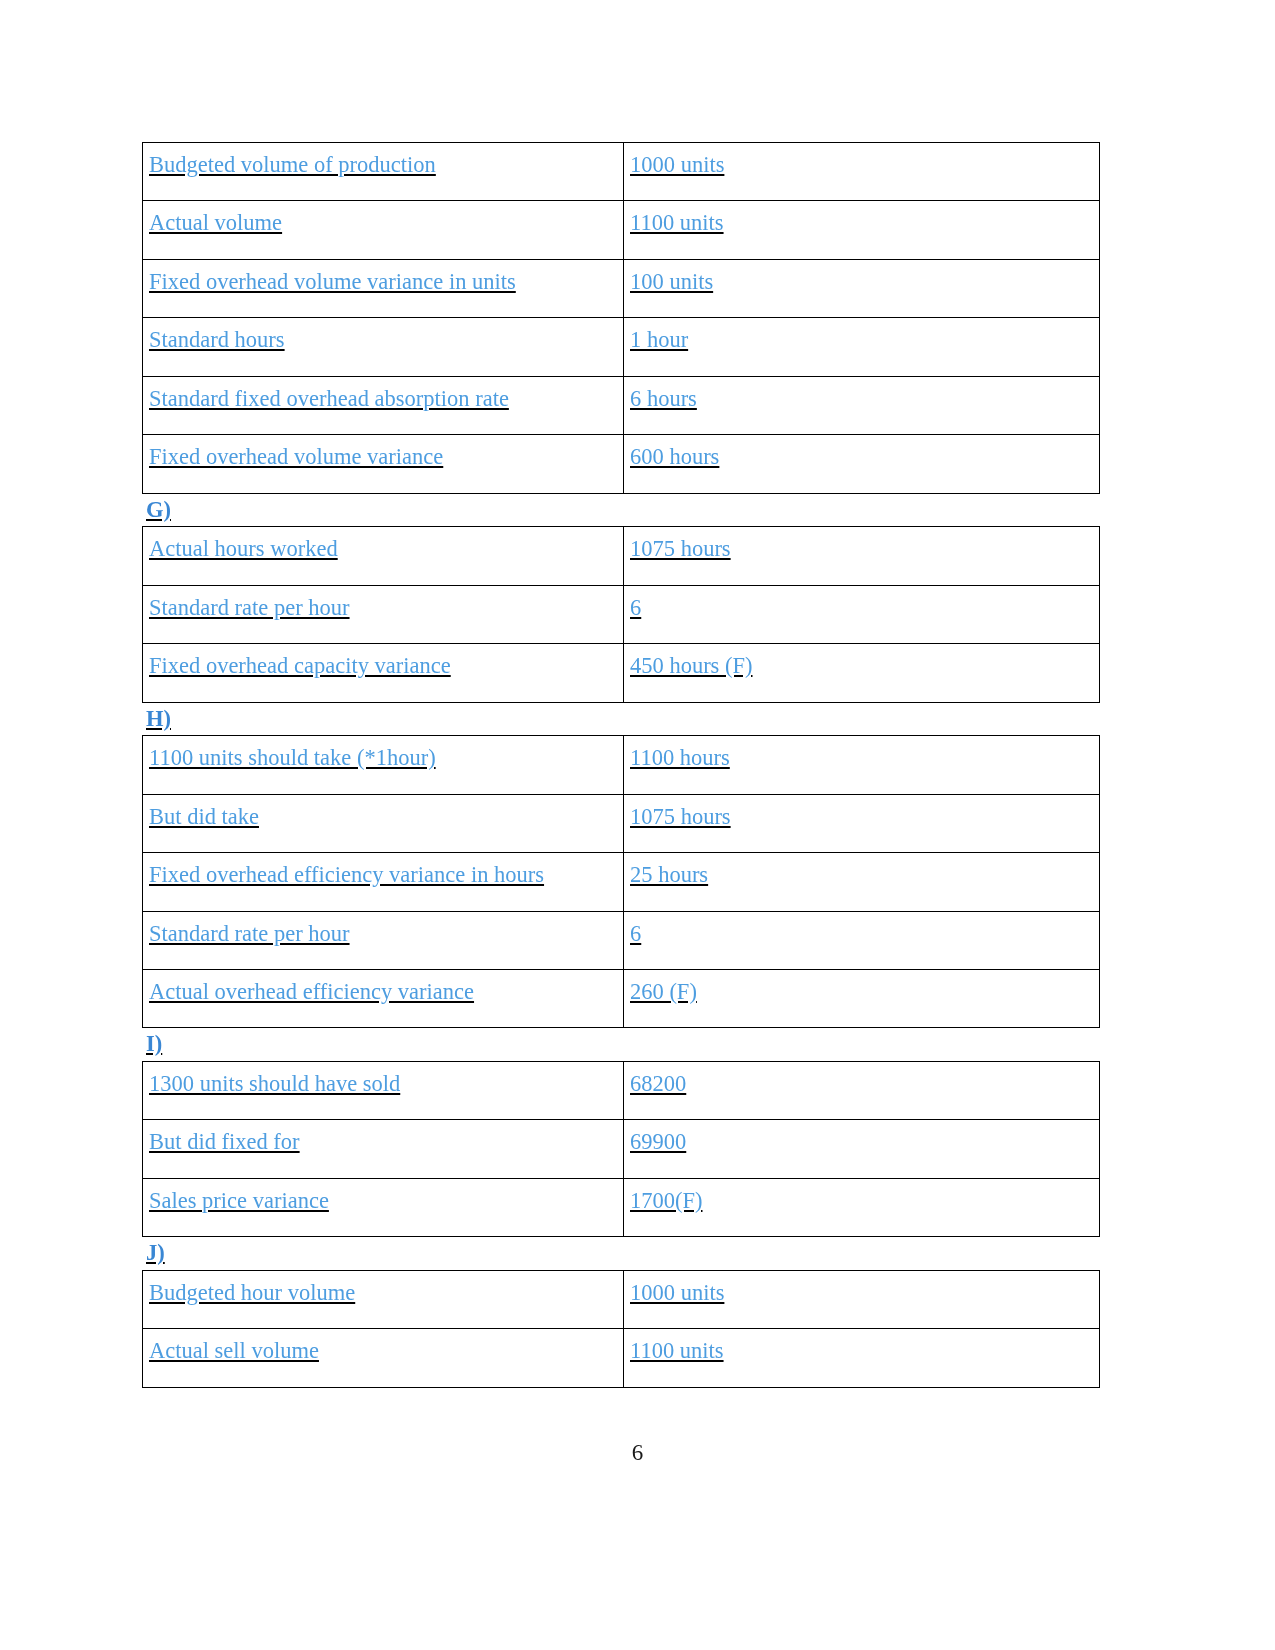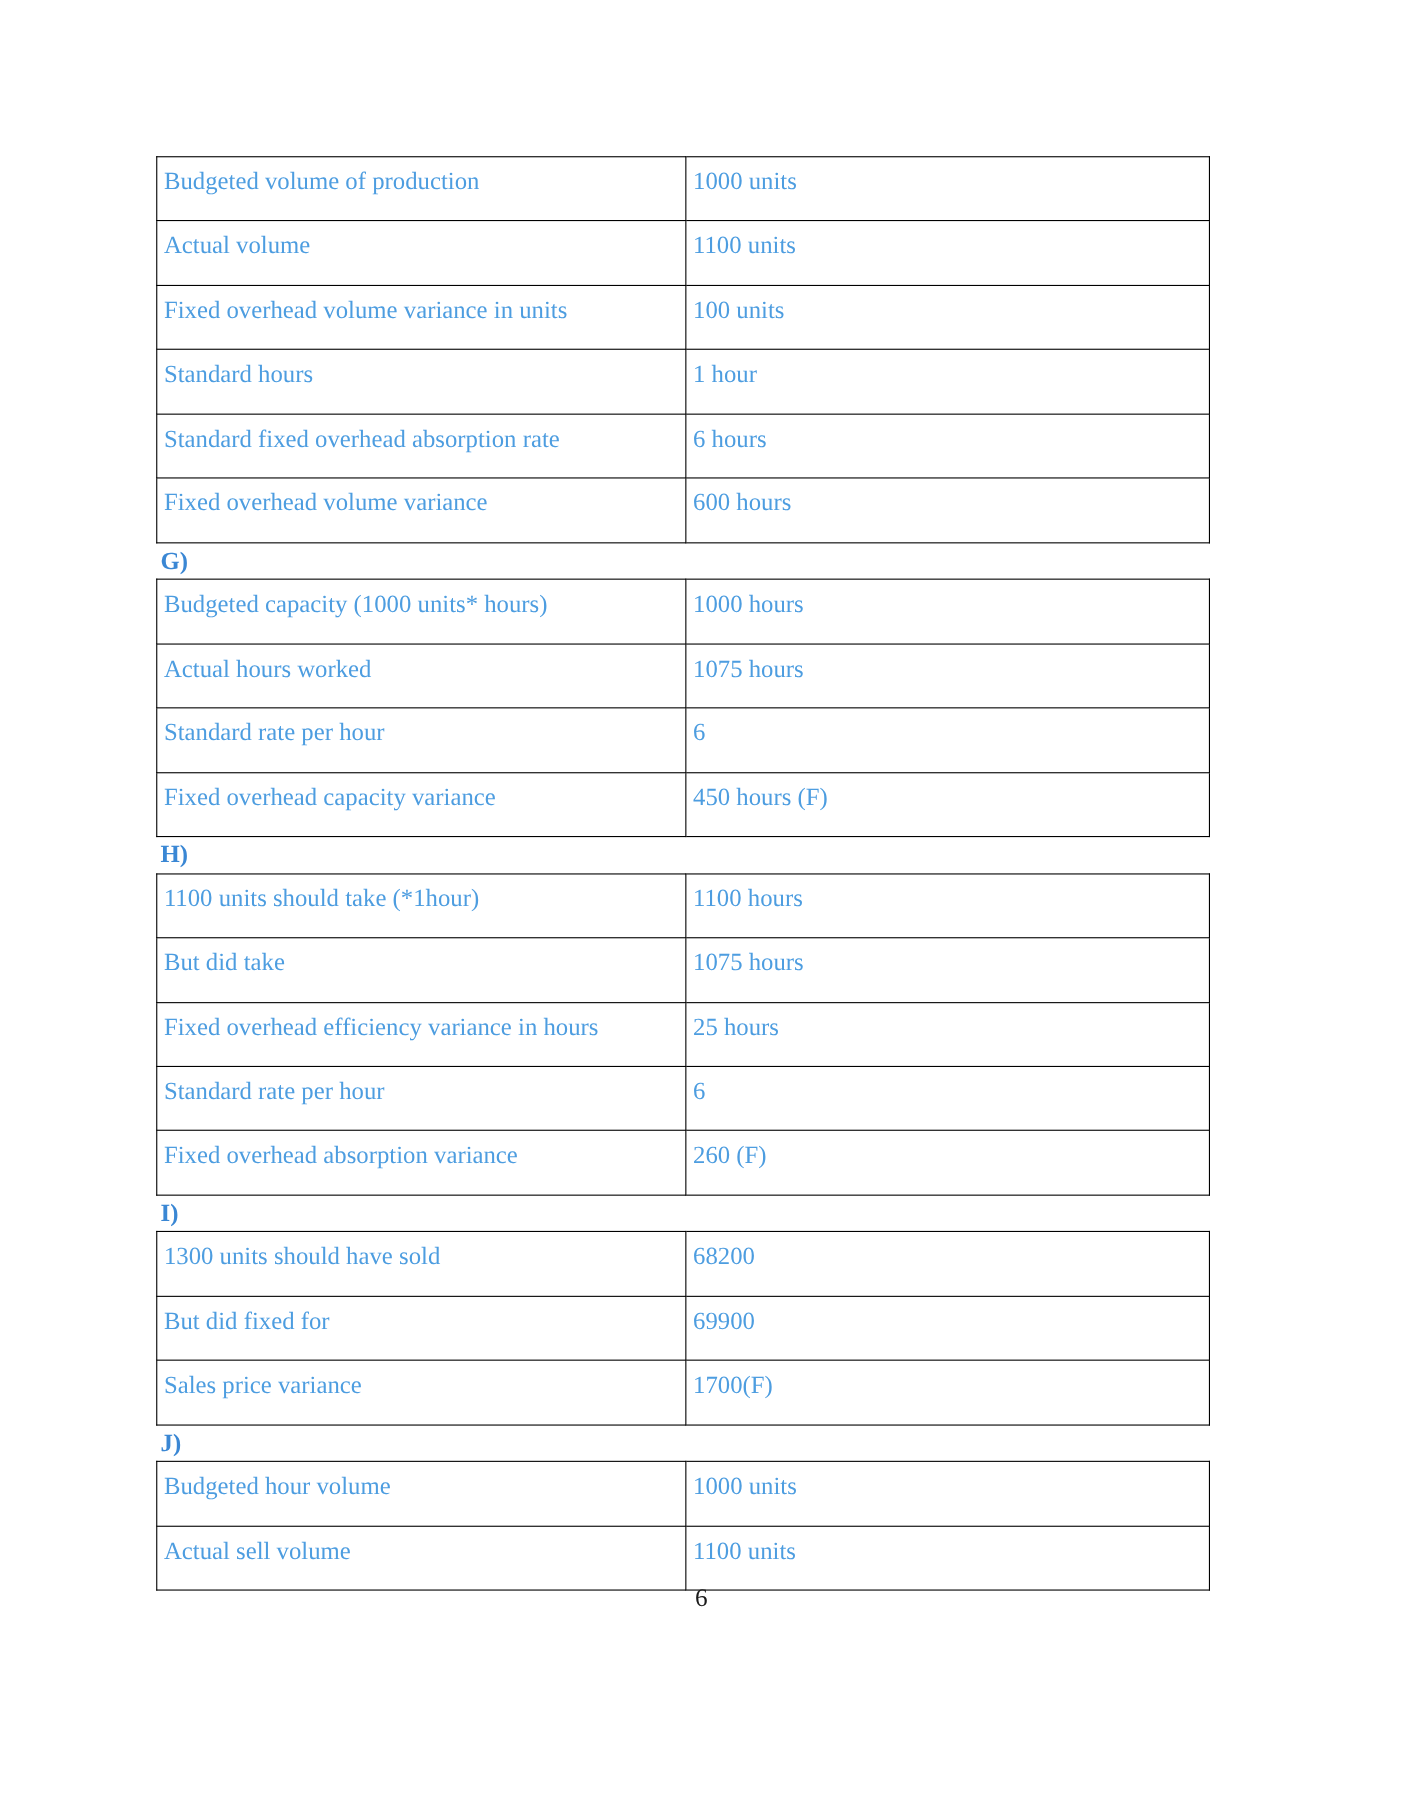--- a/index.html
+++ b/index.html
@@ -19,20 +19,21 @@
     left: 0; top: 0;
     width: 1275px;
     height: 1650px;
     background: #ffffff;
   }
   .content {
     position: absolute;
     left: 142px;
     top: 142px;
     width: 957px;
+    text-decoration: underline;
   }
 
   table.vtable {
     border-collapse: collapse;
     table-layout: fixed;
     width: 957px;
     margin: 0;
     border: 1px solid #000000;
   }
   table.vtable col.c1 { width: 481px; }
@@ -111,24 +112,20 @@
     </table>
 
     <div class="section-label">G)</div>
     <table class="vtable">
       <colgroup>
           <col class="c1">
           <col class="c2">
         </colgroup>
       <tbody>
         <tr>
-          <td>Budgeted capacity (1000 units* hours)</td>
-          <td>1000 hours</td>
-        </tr>
-        <tr>
           <td>Actual hours worked</td>
           <td>1075 hours</td>
         </tr>
         <tr>
           <td>Standard rate per hour</td>
           <td>6</td>
         </tr>
         <tr>
           <td>Fixed overhead capacity variance</td>
           <td>450 hours (F)</td>
@@ -153,21 +150,21 @@
         </tr>
         <tr>
           <td>Fixed overhead efficiency variance in hours</td>
           <td>25 hours</td>
         </tr>
         <tr>
           <td>Standard rate per hour</td>
           <td>6</td>
         </tr>
         <tr>
-          <td>Fixed overhead absorption variance</td>
+          <td>Actual overhead efficiency variance</td>
           <td>260 (F)</td>
         </tr>
       </tbody>
     </table>
 
     <div class="section-label">I)</div>
     <table class="vtable">
       <colgroup>
           <col class="c1">
           <col class="c2">

